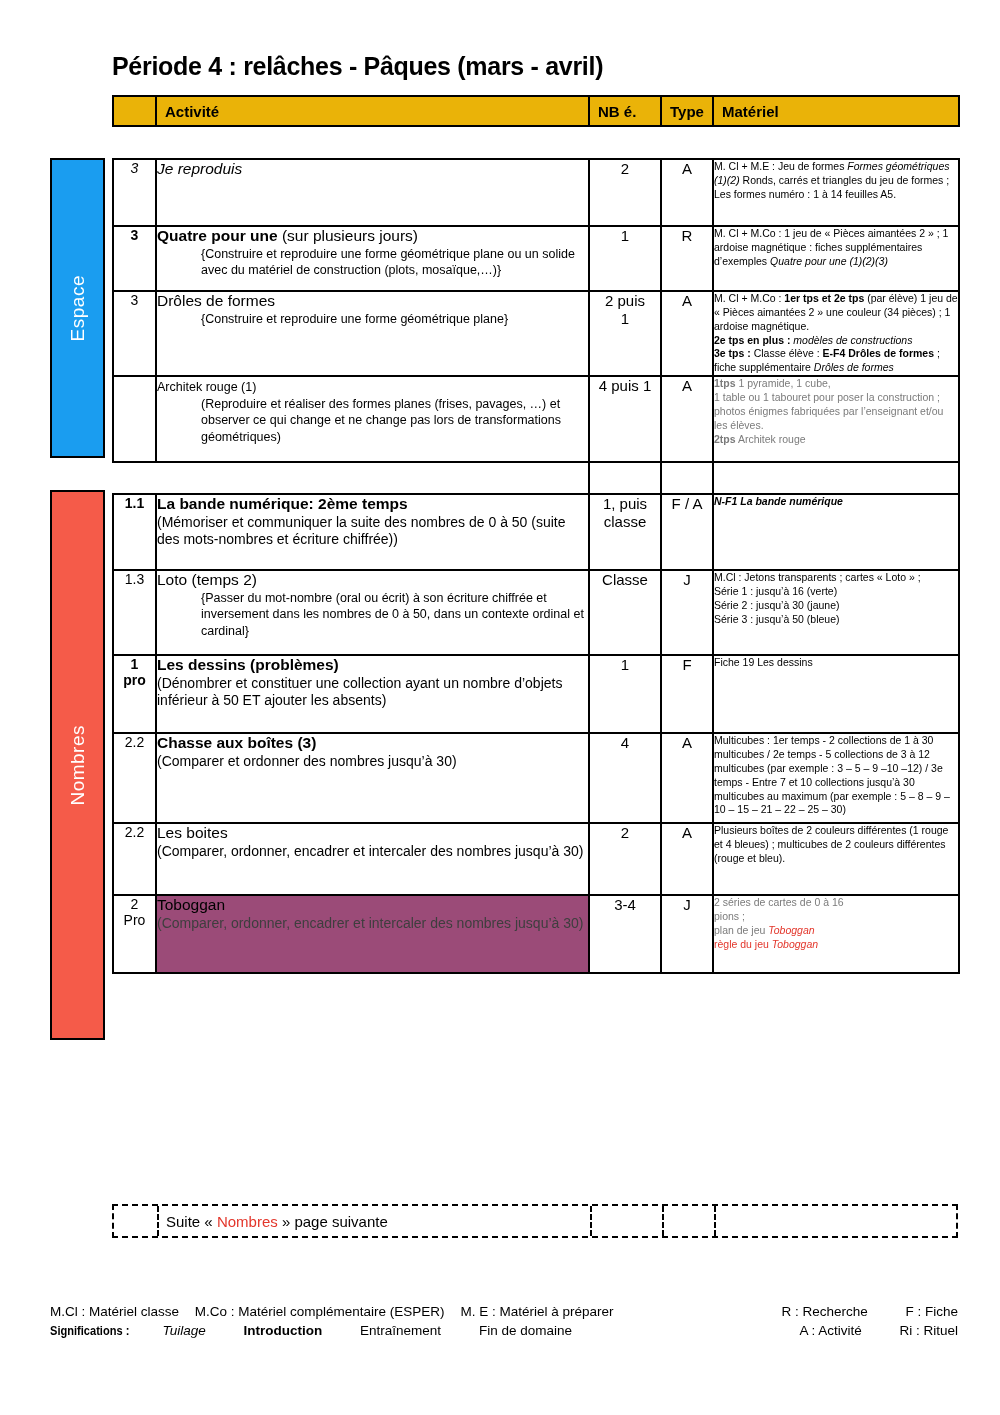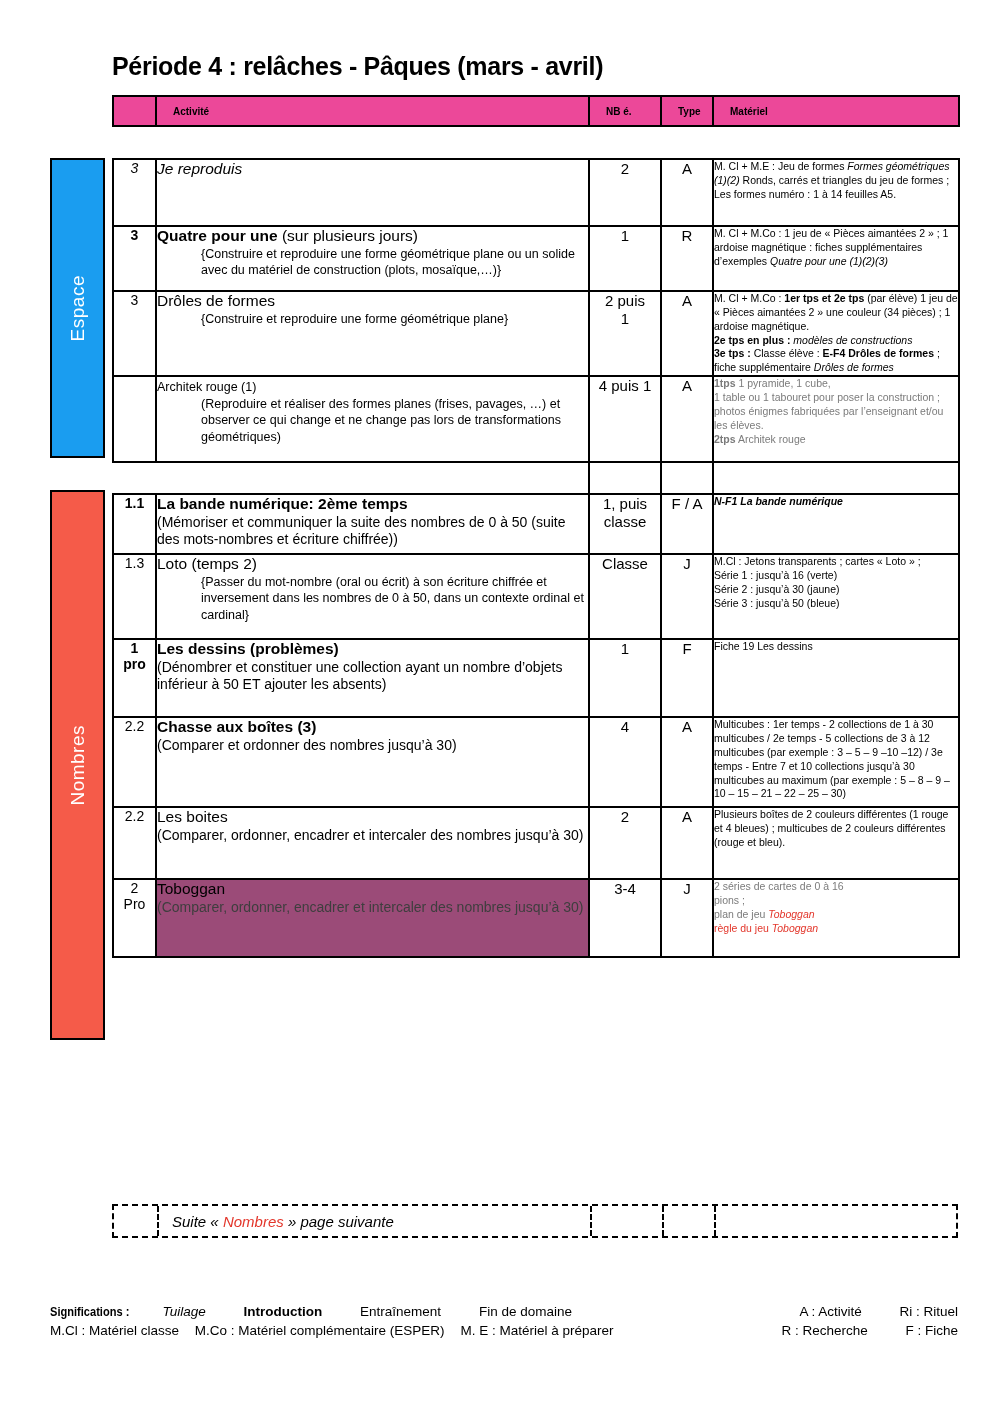--- a/index.html
+++ b/index.html
@@ -15,22 +15,22 @@
     font-size:25px;font-weight:bold;letter-spacing:-0.3px;
   }
 
   table.main{
     border-collapse:collapse;position:absolute;left:112px;top:95px;
     width:846px;table-layout:fixed;
   }
   table.main td{border:2px solid #000;padding:0;vertical-align:top;overflow:hidden;}
 
   tr.hdr td{
-    background:#ec4899;font-weight:bold;font-size:10px;
-    padding:4px 16px;vertical-align:middle;
+    background:#eab308;font-weight:bold;font-size:15px;
+    padding:4px 8px;vertical-align:middle;
   }
   tr.gap td{border:0;}
 
   tr.spacer td{height:32px;}
   tr.spacer td.blank{border-left:0;border-right:0;}
 
   td.num-cell{text-align:center;vertical-align:middle;font-size:14px;line-height:1.15;}
   td.act-cell{padding:6px 9px 4px;}
   td.nb-cell,td.typ-cell{text-align:center;vertical-align:middle;font-size:15px;line-height:1.2;}
   td.mat-cell{padding:4px 7px;font-size:10.5px;line-height:1.32;}
@@ -60,21 +60,21 @@
   #espace-bar{top:158px;height:300px;background:#1a9df0;}
   #nombres-bar{top:490px;height:550px;background:#f55b49;}
 
   .suite-row{
     position:absolute;left:112px;top:1204px;width:846px;height:34px;
     display:grid;grid-template-columns:43px 433px 72px 52px 246px;
     border:2px dashed #000;font-size:15px;
   }
   .suite-row>div{border-left:2px dashed #000;display:flex;align-items:center;}
   .suite-row>div:first-child{border-left:0;}
-  .suite-row .suite-text{padding-left:13px;font-style:italic;}
+  .suite-row .suite-text{padding-left:7px;}
 
   .footer{position:absolute;left:50px;top:1302px;width:908px;font-size:13.5px;}
   .frow{display:flex;justify-content:space-between;line-height:19px;white-space:nowrap;}
   .fleft>span{margin-right:34px;}
   .fleft>span.tight{margin-right:12px;}
   .fright>span{margin-left:34px;}
   .condensed{display:inline-block;transform:scaleX(0.82);transform-origin:left center;font-weight:bold;}
 </style>
 </head>
 <body>
@@ -166,21 +166,21 @@
   </tr>
 
   <tr class="spacer">
     <td class="blank"></td>
     <td class="blank"></td>
     <td></td>
     <td></td>
     <td></td>
   </tr>
 
-  <tr style="height:60px">
+  <tr style="height:76px">
     <td class="num-cell b">1.1</td>
     <td class="act-cell">
       <span class="t b u">La bande numérique: 2ème temps</span>
       <div class="desc u">(Mémoriser et communiquer la suite des nombres de 0 à 50 (suite des mots-nombres et écriture chiffrée))</div>
     </td>
     <td class="nb-cell"><span>1, puis</span><br><span>classe</span></td>
     <td class="typ-cell">F / A</td>
     <td class="mat-cell">
       <span class="b i u">N-F1 La bande numérique</span>
     </td>
@@ -264,37 +264,37 @@
   <div></div>
   <div>
     <span class="suite-text"><span>Suite « </span><span class="red">Nombres</span><span> » page suivante</span></span>
   </div>
   <div></div>
   <div></div>
   <div></div>
 </div>
 
 <div class="footer">
+  <div class="frow">
+    <span class="fleft">
+      <span class="tight">M.Cl : Matériel classe</span>
+      <span class="tight">M.Co : Matériel complémentaire (ESPER)</span>
+      <span class="tight">M. E : Matériel à préparer</span>
+    </span>
+    <span class="fright">
+      <span>R : Recherche</span>
+      <span>F : Fiche</span>
+    </span>
+  </div>
   <div class="frow">
     <span class="fleft">
       <span class="tight"><span class="condensed">Significations :</span></span>
       <span class="i">Tuilage</span>
       <span class="b">Introduction</span>
       <span>Entraînement</span>
       <span class="u">Fin de domaine</span>
     </span>
     <span class="fright">
       <span>A : Activité</span>
       <span>Ri : Rituel</span>
     </span>
   </div>
-  <div class="frow">
-    <span class="fleft">
-      <span class="tight">M.Cl : Matériel classe</span>
-      <span class="tight">M.Co : Matériel complémentaire (ESPER)</span>
-      <span class="tight">M. E : Matériel à préparer</span>
-    </span>
-    <span class="fright">
-      <span>R : Recherche</span>
-      <span>F : Fiche</span>
-    </span>
-  </div>
 </div>
 
 </body></html>

